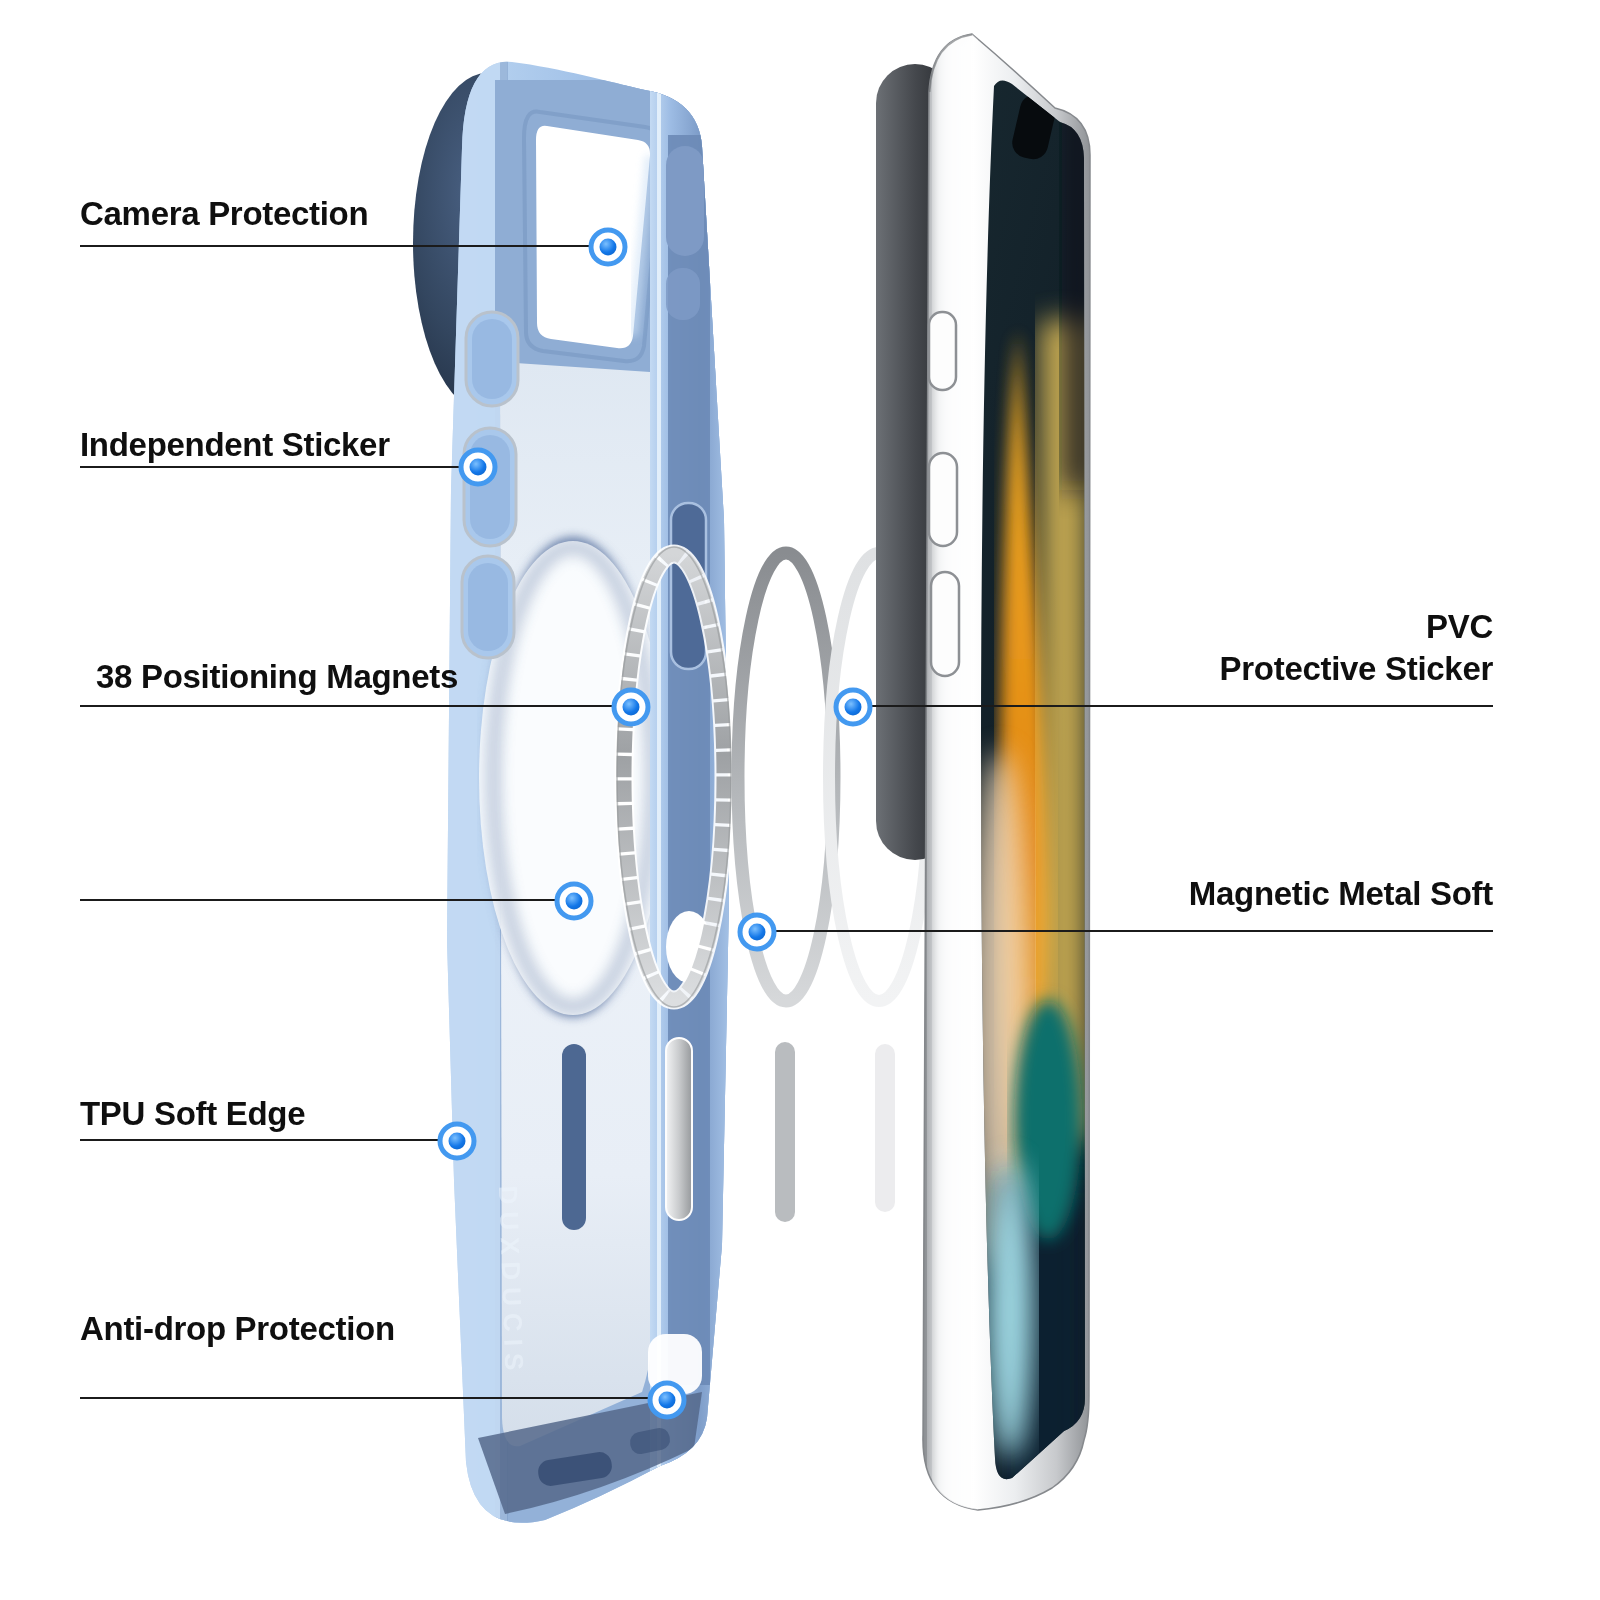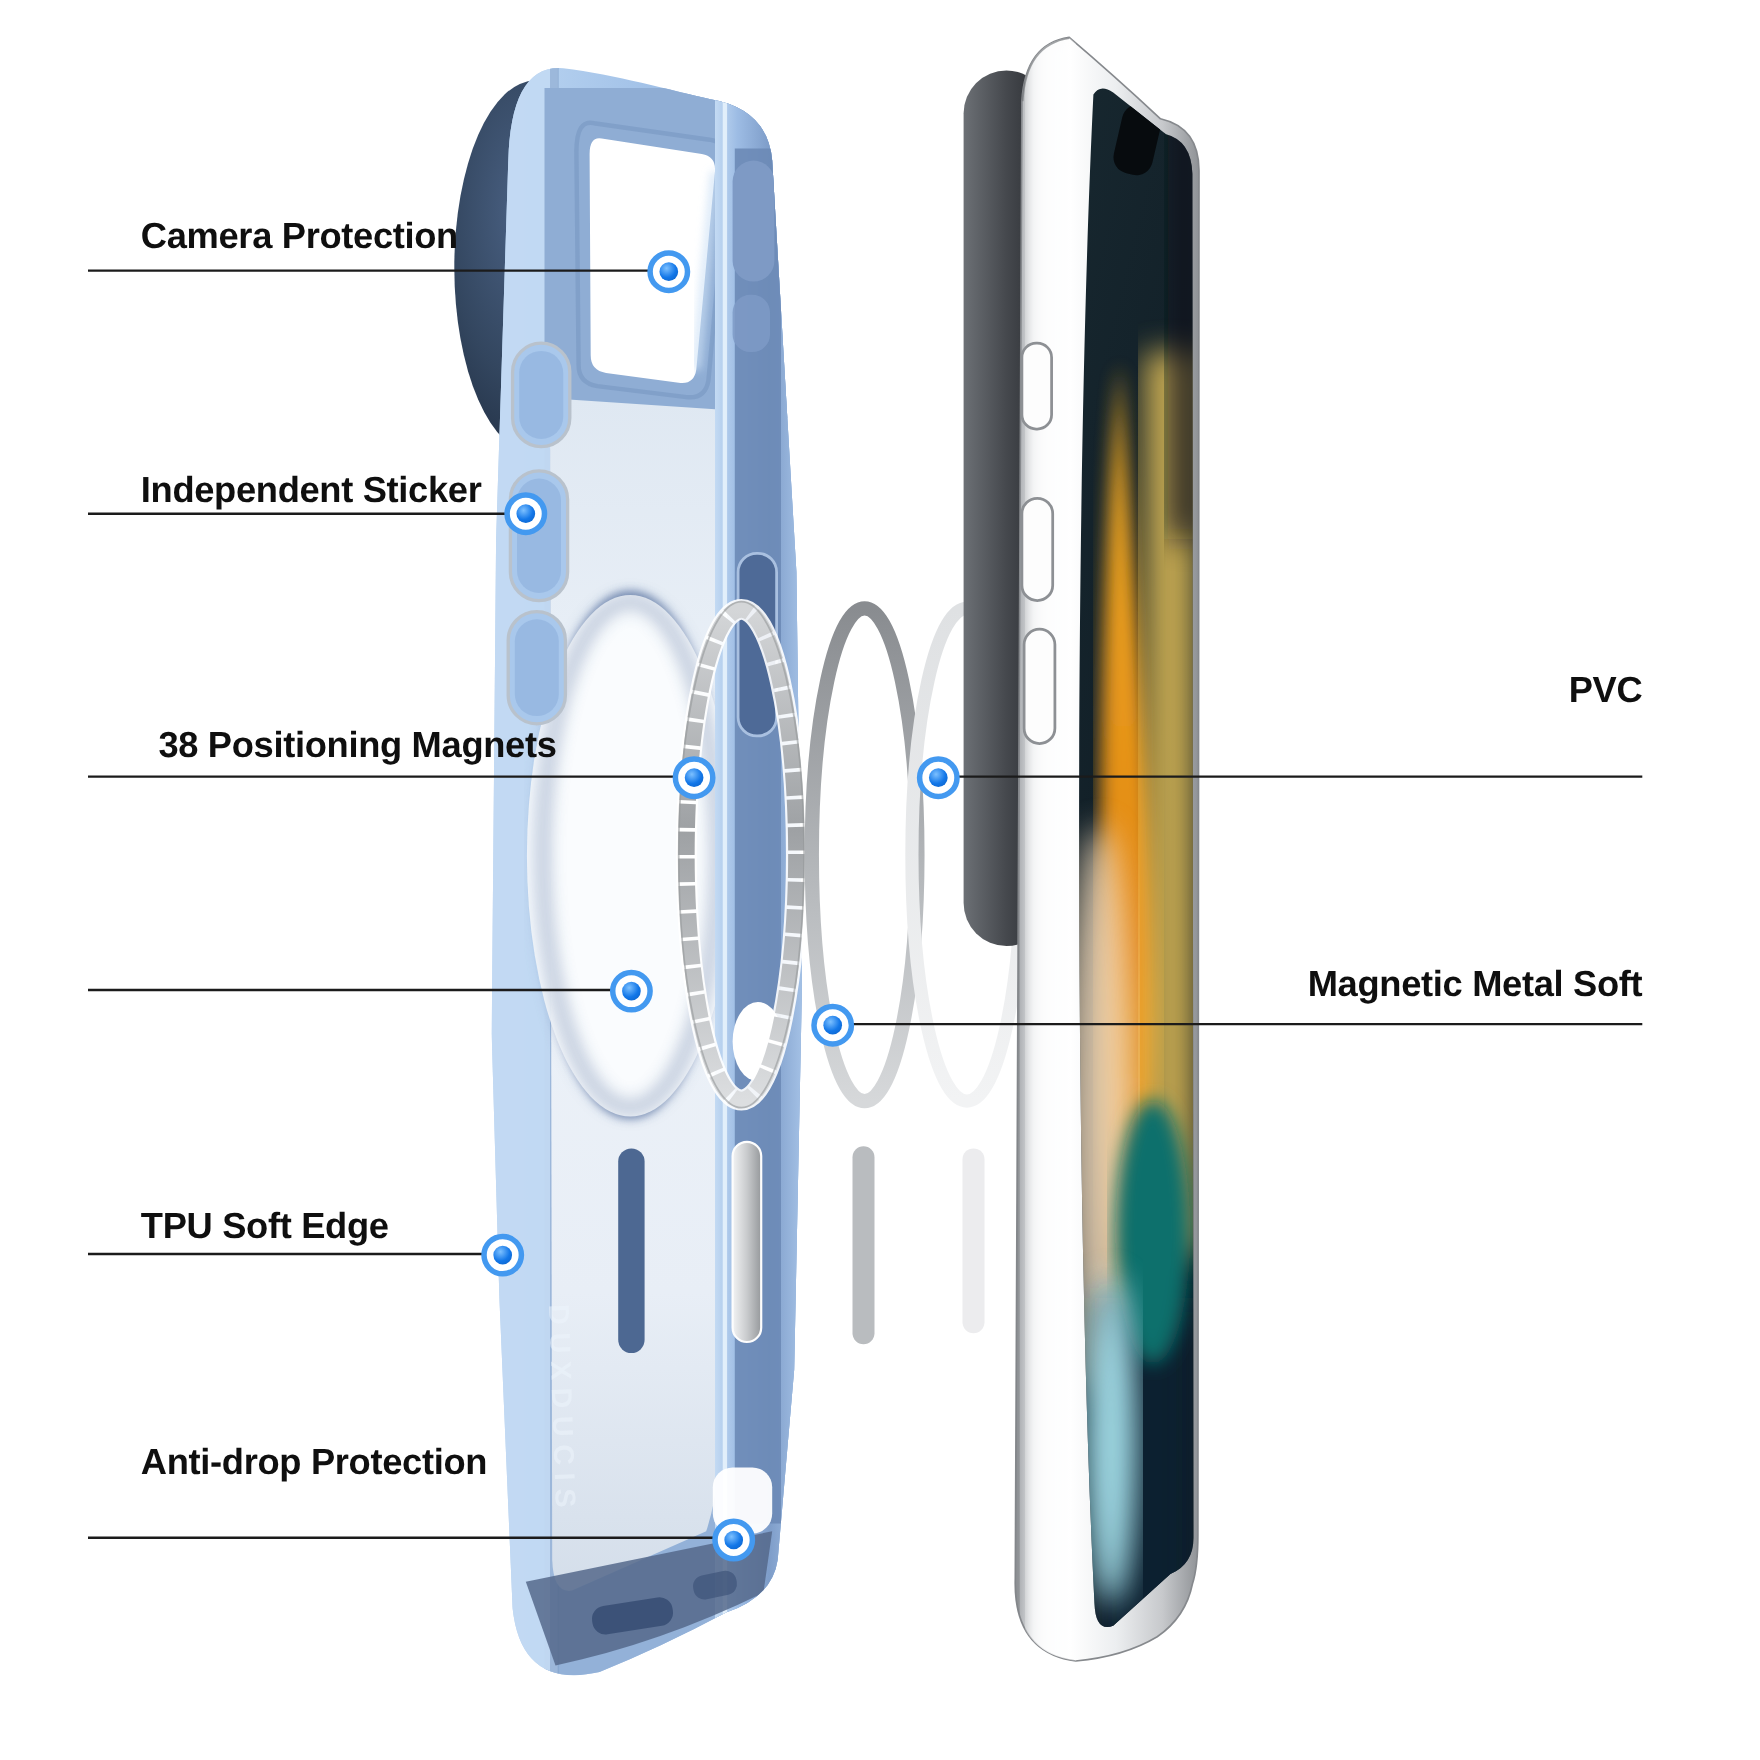--- a/index.html
+++ b/index.html
@@ -1,20 +1,20 @@
 <!DOCTYPE html>
 <html><head>
 <meta charset="utf-8">
 <style>
   html,body{margin:0;padding:0;background:#ffffff;}
   #stage{position:relative;width:1600px;height:1600px;background:#ffffff;overflow:hidden;
          font-family:"Liberation Sans", sans-serif;}
   #art{position:absolute;left:0;top:0;}
   .callout{position:absolute;color:#0f0f0f;font-weight:600;font-size:33px;line-height:42px;
-           letter-spacing:-0.3px;white-space:nowrap;margin-left:48px;}
+           letter-spacing:-0.3px;white-space:nowrap;}
   .callout span{display:block;}
   .callout.right{text-align:right;}
 </style>
 </head>
 <body>
 
 <div id="stage">
 
 <svg id="art" width="1600" height="1600" viewBox="0 0 1600 1600">
   <defs>
@@ -261,18 +261,19 @@
   <span>38 Positioning Magnets</span>
 </div>
 <div class="callout" style="left:80px;top:1093px">
   <span>TPU Soft Edge</span>
 </div>
 <div class="callout" style="left:80px;top:1308px">
   <span>Anti-drop Protection</span>
 </div>
 <div class="callout right" style="right:107px;top:606px">
   <span>PVC</span>
+  <span>Protective Sticker</span>
 </div>
 <div class="callout right" style="right:107px;top:873px">
   <span>Magnetic Metal Soft</span>
 </div>
 
 </div>
 
 </body></html>

